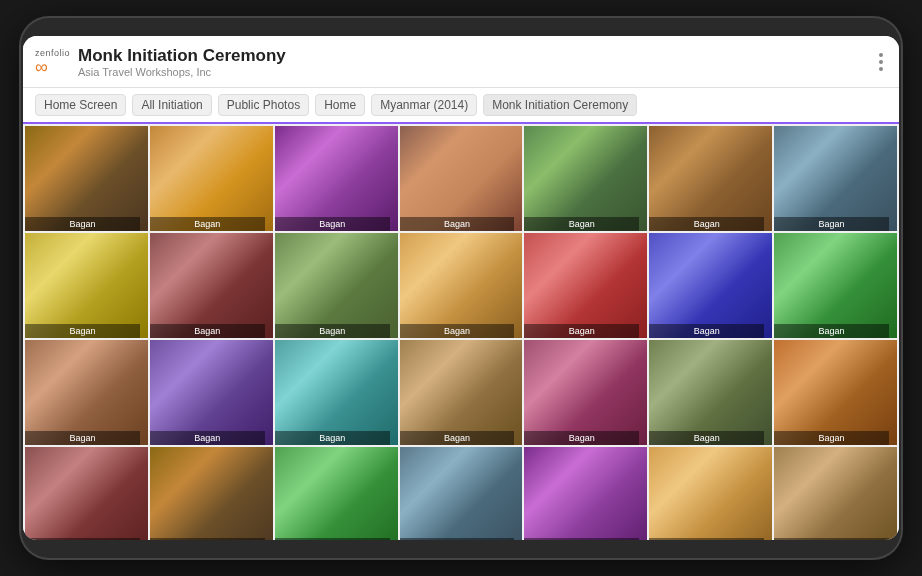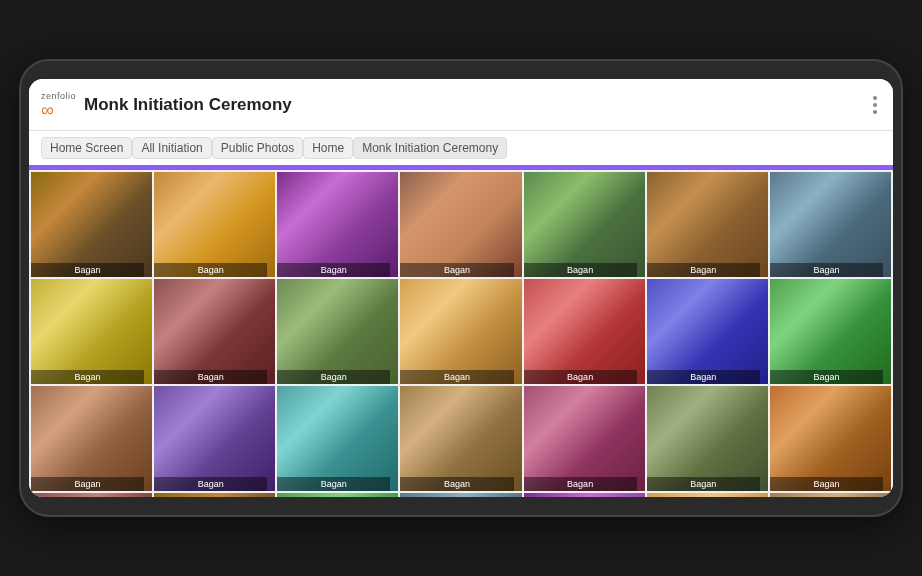--- a/index.html
+++ b/index.html
@@ -9,24 +9,24 @@
       align-items: center;
       justify-content: center;
       width: 922px;
       height: 576px;
       font-family: Arial, sans-serif;
       overflow: hidden;
     }
 
     .tablet-frame {
       width: 880px;
-      height: 454px;
+      height: 540px;
       background: #2a2a2a;
       border-radius: 28px;
-      padding: 18px 8px;
+      padding: 18px 2px;
       box-shadow: 0 0 0 2px #444, 0 8px 40px rgba(0,0,0,0.7);
       position: relative;
     }
 
     .tablet-screen {
       width: 100%;
       height: 100%;
       background: #f5f5f5;
       border-radius: 14px;
       overflow: hidden;
@@ -99,22 +99,23 @@
       border-radius: 50%;
       background: #888;
     }
 
     
     .breadcrumb {
       background: #fff;
       padding: 6px 12px;
       display: flex;
       align-items: center;
+      gap: 6px;
       flex-wrap: wrap;
-      border-bottom: 5px solid #8b5cf6;
+      border-bottom: 2px solid #8b5cf6;
       text-align: center;
     }
 
     .breadcrumb-item {
       font-size: 12px;
       color: #555;
       background: #f0f0f0;
       border: 1px solid #ddd;
       border-radius: 4px;
       padding: 3px 8px;
@@ -201,34 +202,36 @@
   <div class="tablet-screen">
 
     <div class="header">
       <div class="header-left">
         <div class="zenfolio-logo">
           <span class="zenfolio-text">zenfolio</span>
           <span class="zenfolio-infinity">∞</span>
         </div>
         <div class="header-title-group">
           <span class="header-title">Monk Initiation Ceremony</span>
+          <span class="header-subtitle">Asia Travel Workshops, Inc</span>
         </div>
       </div>
       <div class="header-menu">
         <div class="menu-dot"></div>
         <div class="menu-dot"></div>
         <div class="menu-dot"></div>
       </div>
     </div>
 
     <div class="breadcrumb">
     <span class="breadcrumb-item">Home Screen</span>
         <span class="breadcrumb-item">All Initiation</span>
         <span class="breadcrumb-item">Public Photos</span>
         <span class="breadcrumb-item">Home</span>
+        <span class="breadcrumb-item">Myanmar (2014)</span>
         <span class="breadcrumb-item active">Monk Initiation Ceremony</span>
       </div>
 
     <div class="photo-grid">
     <div class="grid-row">
           <div class="photo-cell">
             <div class="photo-bg p1"></div>
             <div class="photo-label">Bagan</div>
           </div>
           <div class="photo-cell">

